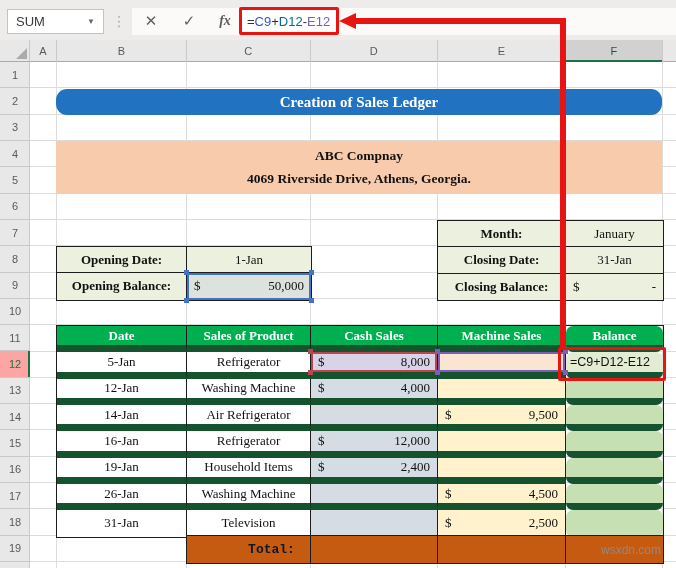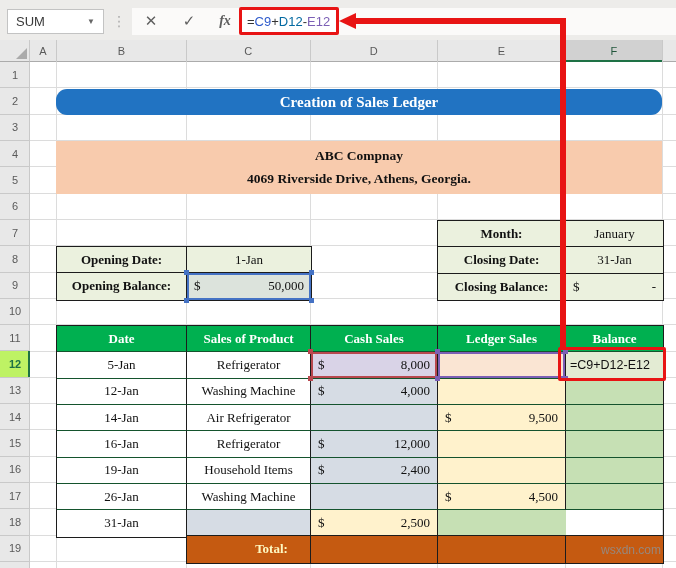--- a/index.html
+++ b/index.html
@@ -31,21 +31,21 @@
   .ch.sel{background:#D1D1D1;color:#21563B;box-shadow:inset 0 -2px 0 #1E7145;}
   #corner{left:0;top:40px;width:30px;height:22px;background:#E8E8E8;border-right:1px solid #C9C9C9;
           border-bottom:1px solid #ABABAB;}
   #corner .tri{position:absolute;right:2px;bottom:2px;width:0;height:0;
                border-left:11px solid transparent;border-bottom:11px solid #ABABAB;}
 
   
   #rowhdr{left:0;top:62px;width:30px;height:506px;background:#E8E8E8;border-right:1px solid #C9C9C9;}
   .rh{width:30px;height:26.32px;box-sizing:border-box;border-bottom:1px solid #C9C9C9;
       display:flex;align-items:center;justify-content:center;font-size:11px;color:#5A5A5A;}
-  .rh.sel{background:#bef264;color:#1E7145;box-shadow:inset -2px 0 0 #1E7145;font-weight:bold;}
+  .rh.sel{background:#fca5a5;color:#1E7145;box-shadow:inset -2px 0 0 #1E7145;}
 
   
   #sheet{left:30px;top:62px;width:646px;height:506px;background:#fff;
     background-image:repeating-linear-gradient(to bottom,transparent 0px,transparent 25.32px,#DCDCDC 25.32px,#DCDCDC 26.32px);}
   .vgrid{top:62px;width:1px;height:506px;background:#DCDCDC;}
 
   
   #title-banner{left:56px;top:89px;width:606px;height:26px;background:#2173C2;color:#fff;
     font-family:"Liberation Serif",serif;font-weight:bold;font-size:15px;
     display:flex;align-items:center;justify-content:center;border-radius:11px;}
@@ -63,43 +63,43 @@
   .ic.money{justify-content:space-between;padding:0 7px;}
   #opening-tbl{left:56px;top:246px;grid-template-columns:130px 124px;grid-auto-rows:26.3px;}
   #closing-tbl{left:437px;top:220px;grid-template-columns:128px 97px;grid-auto-rows:26.3px;}
 
   
   .ic.sel-blue{background:#DCE3DC;box-shadow:inset 0 0 0 2px #4472C4;z-index:5;}
 
   
   #ledger{left:56px;top:325px;border:1px solid #1c1c1c;display:grid;
           grid-template-columns:130px 124px 127px 128px 97px;grid-auto-rows:26.33px;}
-  .lc{box-sizing:border-box;border-right:1px solid #1c1c1c;border-bottom:1px solid #14532d;
+  .lc{box-sizing:border-box;border-right:1px solid #1c1c1c;border-bottom:7px solid #14532d;
       background:#fff;display:flex;align-items:center;justify-content:center;
       font-family:"Liberation Serif",serif;font-size:13px;color:#111;position:relative;}
-  .lc.lastc{border-right:none;} .lc.lastr{border-bottom:none;}
+  .lc.lastc{border-right:none;border-radius:7px;} .lc.lastr{border-bottom:none;}
   .lc.hdr{background:#00B050;color:#fff;font-weight:bold;}
   .lc.cash{background:#D6DCE4;} .lc.credit{background:#FFF2CC;} .lc.bal{background:#C6E0B4;}
   .lc.money{justify-content:space-between;padding:0 7px;}
   .lc.sel-red{background:#D9D3E7;box-shadow:inset 0 0 0 2px #B8484E;z-index:5;}
   .lc.sel-purple{background:#FAE5D3;box-shadow:inset 0 0 0 2px #7B5FB5;z-index:5;}
   .lc.bal-edit{background:#E3EBD3;justify-content:flex-start;padding-left:4px;
                font-family:"Liberation Sans",sans-serif;font-size:12.5px;}
 
   
   .h{position:absolute;width:5px;height:5px;z-index:6;}
   .h.tl{left:-3px;top:-3px;} .h.tr{right:-3px;top:-3px;}
   .h.bl{left:-3px;bottom:-3px;} .h.br{right:-3px;bottom:-3px;}
   .h.blue{background:#4472C4;} .h.red{background:#B8484E;} .h.purple{background:#7B5FB5;}
 
   #total-row{left:186px;top:535px;border:1px solid #1c1c1c;display:grid;
              grid-template-columns:124px 127px 128px 97px;grid-auto-rows:26.5px;}
   .tc{box-sizing:border-box;border-right:1px solid #1c1c1c;background:#C55A11;
       display:flex;align-items:center;justify-content:center;
-      font-family:Liberation Serif, serif;font-size:13px;font-weight:bold;color:#fef9c3;padding-left:46px;}
+      font-family:Liberation Mono, monospace;font-size:13px;font-weight:bold;color:#0f172a;padding-left:46px;}
   .tc.lastc{border-right:none;}
 
   
   .red{background:#E81414;}
   #arrow-head{left:339px;top:13px;width:0;height:0;border-top:8px solid transparent;
               border-bottom:8px solid transparent;border-right:17px solid #E81414;z-index:50;}
   #arrow-h{left:354px;top:18px;width:212px;height:6px;z-index:50;}
   #arrow-v{left:560px;top:18px;width:6px;height:330px;z-index:50;}
   #f12-box{left:558px;top:347px;width:108px;height:34px;border:3px solid #E81414;border-radius:2px;z-index:51;}
 
@@ -203,21 +203,21 @@
     <div class="ic lastc lastr money">
       <span>$</span>
       <span>-</span>
     </div>
   </div>
 
   <div id="ledger" class="abs">
     <div class="lc hdr">Date</div>
     <div class="lc hdr">Sales of Product</div>
     <div class="lc hdr">Cash Sales</div>
-    <div class="lc hdr">Ledger Sales</div>
+    <div class="lc hdr">Machine Sales</div>
     <div class="lc hdr lastc">Balance</div>
 
     <div class="lc">5-Jan</div>
     <div class="lc">Refrigerator</div>
     <div class="lc money sel-red">
       <span>$</span>
       <span>8,000</span>
       <i class="h red tl"></i>
         <i class="h red tr"></i>
         <i class="h red bl"></i>
@@ -285,20 +285,21 @@
         <span></span>
         <span></span>
       </div>
     <div class="lc credit money">
         <span>$</span>
         <span>4,500</span>
       </div>
     <div class="lc bal lastc"></div>
 
     <div class="lc lastr">31-Jan</div>
+    <div class="lc lastr">Television</div>
     <div class="lc cash money lastr">
         <span></span>
         <span></span>
       </div>
     <div class="lc credit money lastr">
         <span>$</span>
         <span>2,500</span>
       </div>
     <div class="lc bal lastc lastr"></div>
   </div>

